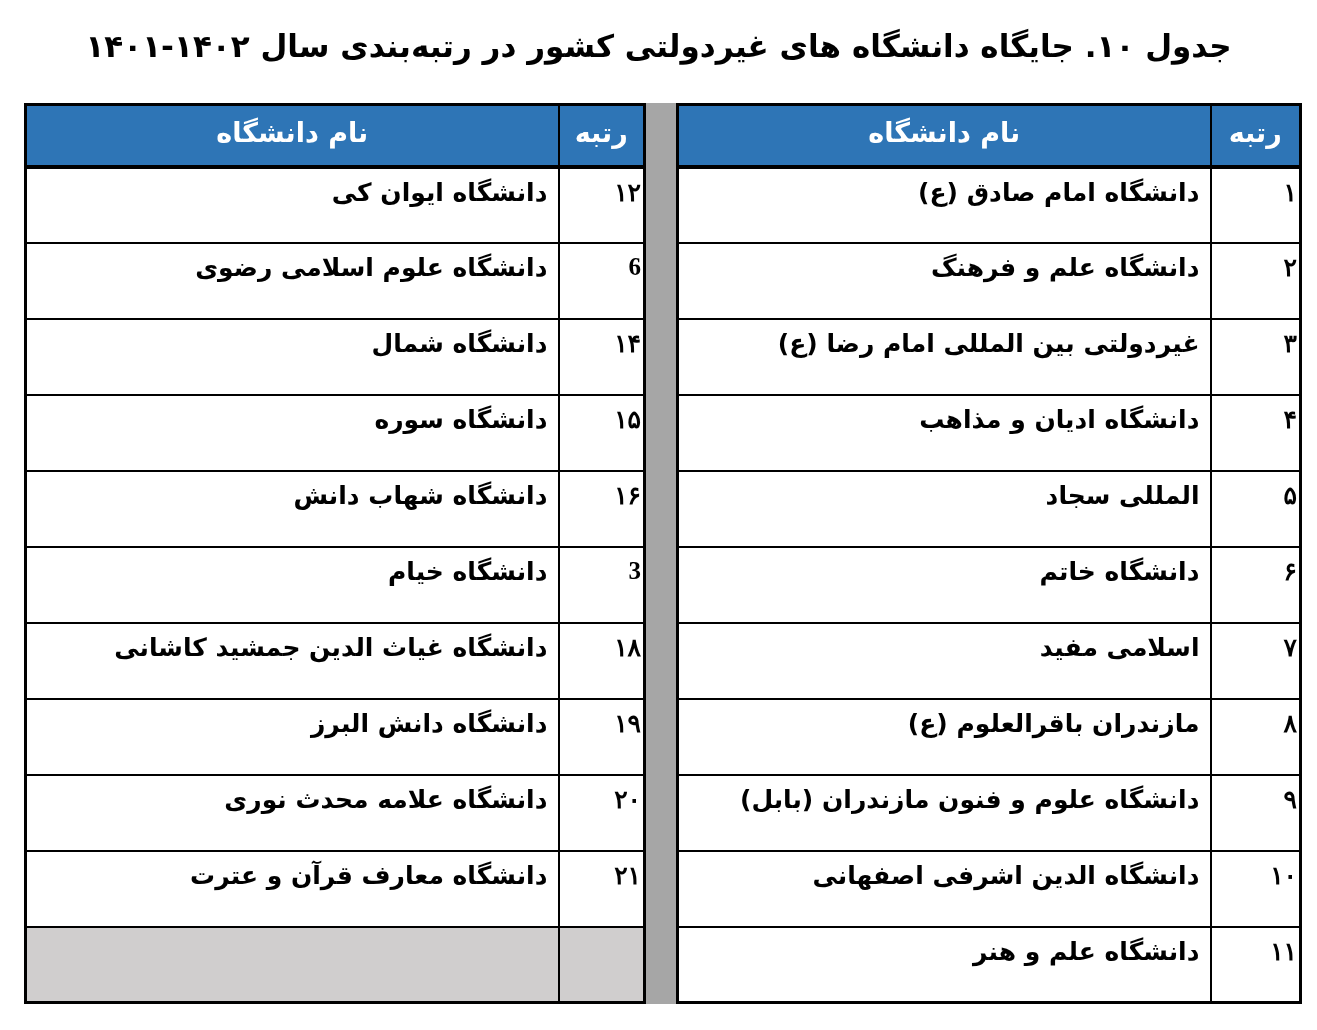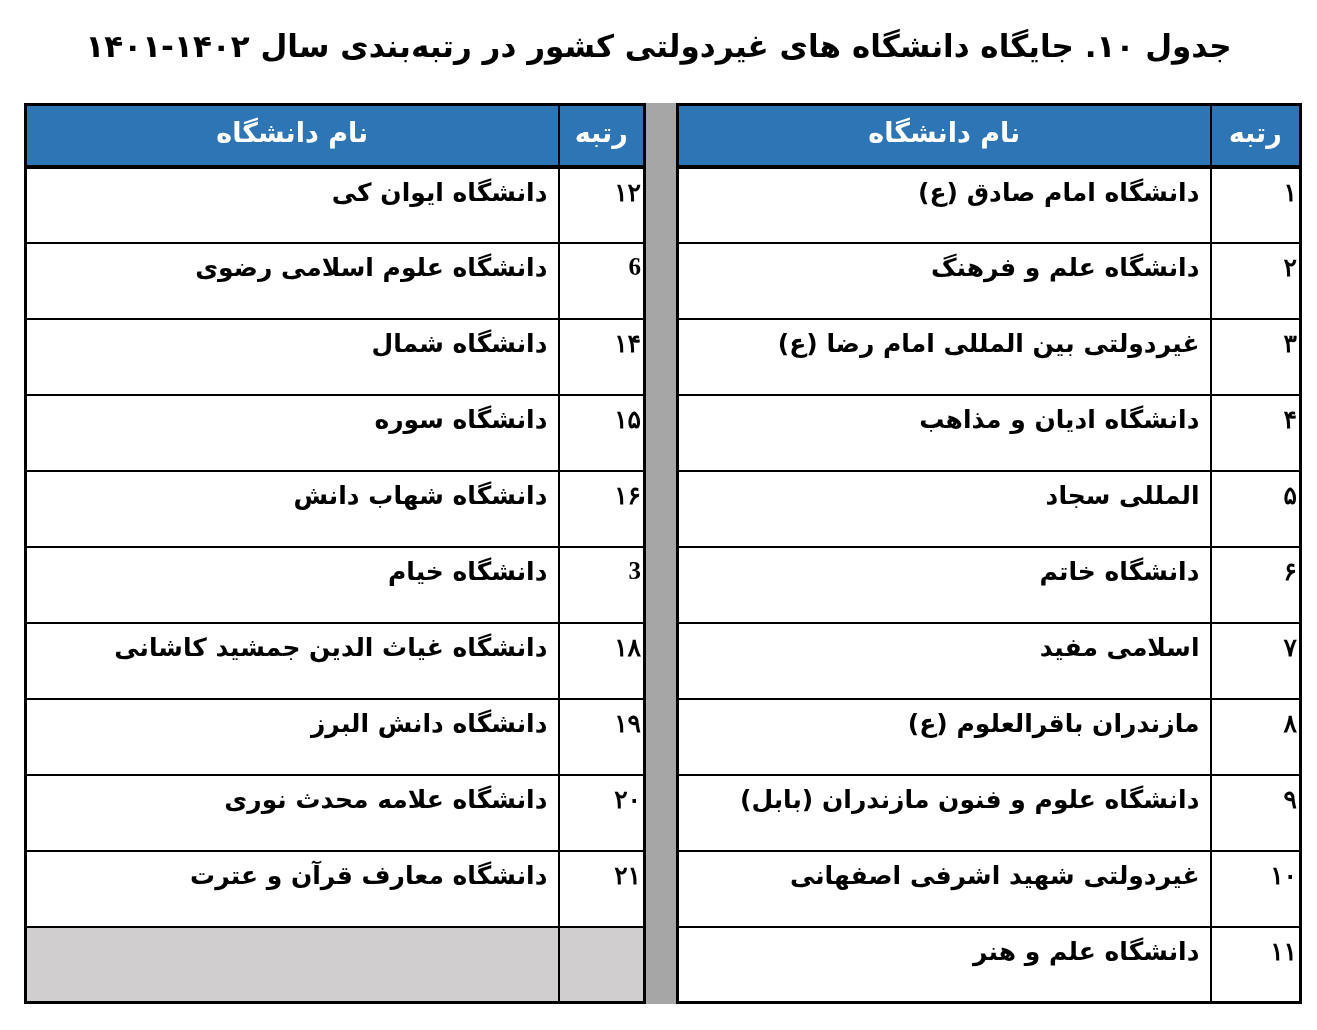--- a/index.html
+++ b/index.html
@@ -130,21 +130,21 @@
         <tr>
           <td class="rank-cell">۸</td>
           <td class="name-cell">مازندران باقرالعلوم (ع)</td>
         </tr>
         <tr>
           <td class="rank-cell">۹</td>
           <td class="name-cell">دانشگاه علوم و فنون مازندران (بابل)</td>
         </tr>
         <tr>
           <td class="rank-cell">۱۰</td>
-          <td class="name-cell">غیردولتی شهید اشرفی اصفهانی</td>
+          <td class="name-cell">دانشگاه الدین اشرفی اصفهانی</td>
         </tr>
         <tr>
           <td class="rank-cell">۱۱</td>
           <td class="name-cell">دانشگاه علم و هنر</td>
         </tr>
       </tbody>
   </table>
 
   <div class="gap-divider"></div>
 

